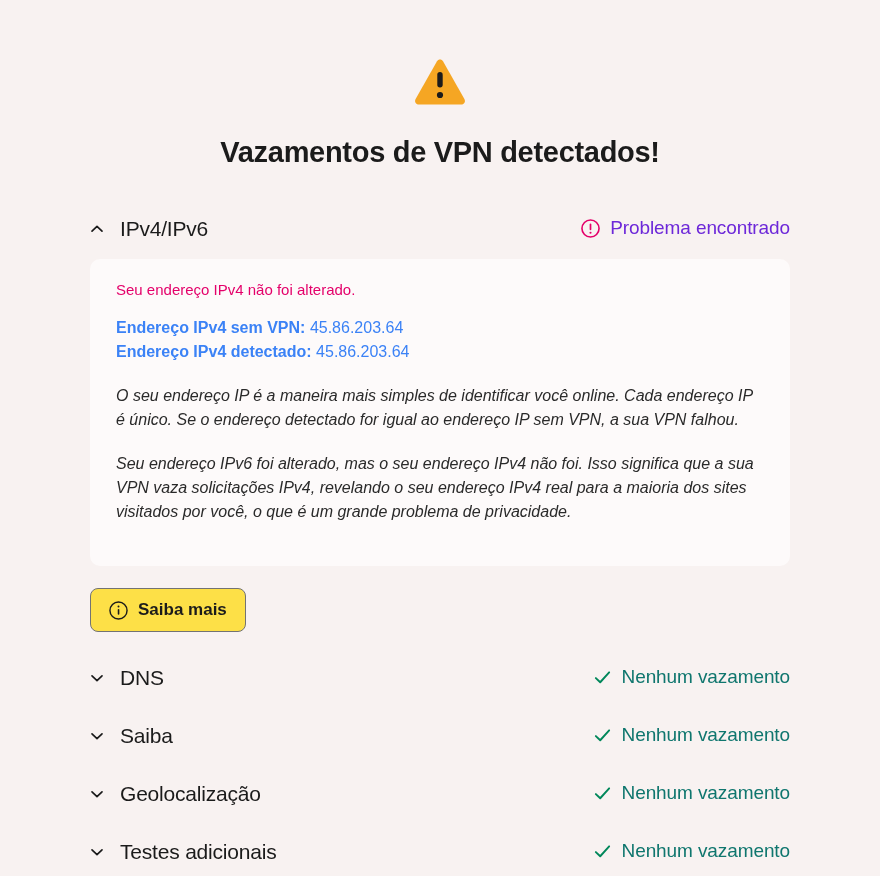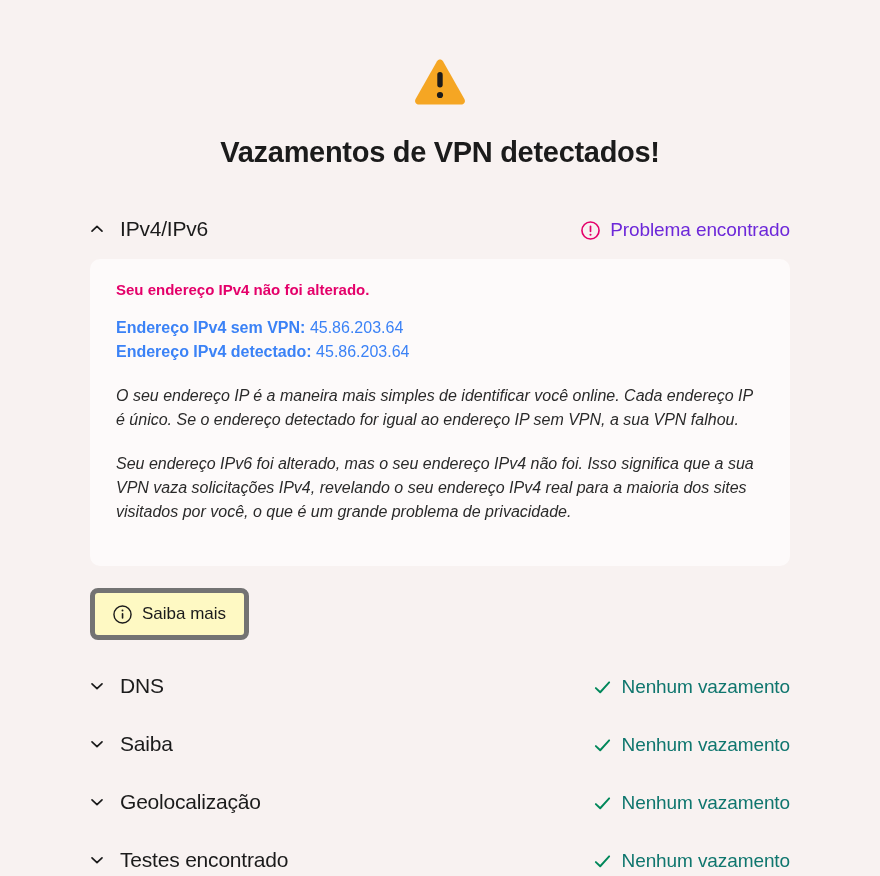--- a/index.html
+++ b/index.html
@@ -36,21 +36,21 @@
     font-size: 29px;
     font-weight: bold;
     letter-spacing: -0.3px;
     margin: 30px 0 0 0;
     color: #1b1b1b;
   }
 
   
   .section-row {
     display: flex;
-    align-items: flex-end;
+    align-items: flex-start;
     justify-content: space-between;
     padding: 0;
   }
   .row-left {
     display: flex;
     align-items: center;
     gap: 16px;
   }
   .chev {
     width: 14px;
@@ -80,21 +80,21 @@
 
   .detail-card {
     margin-top: 18px;
     background: #fdfafa;
     border-radius: 10px;
     padding: 22px 26px 26px 26px;
   }
   .detail-head {
     color: #e4006a;
     font-size: 15px;
-    font-weight: bold;
+    font-weight: normal;
     margin: 0 0 18px 0;
   }
   .kv {
     font-size: 16px;
     line-height: 24px;
     color: #3b82f6;
   }
   .kv b { font-weight: bold; }
   .para {
     font-size: 16px;
@@ -102,27 +102,28 @@
     color: #2a2a2a;
     margin-top: 20px;
     font-style: italic;
   }
 
   .learn-more {
     margin-top: 22px;
     display: inline-flex;
     align-items: center;
     gap: 10px;
-    border: 5px solid #737373;
-    background: #fef9c3;
+    border: 1px solid #737373;
+    background: #fde047;
     border-radius: 8px;
     padding: 11px 18px;
     font-size: 17px;
     color: #1b1b1b;
     cursor: pointer;
+    font-weight: bold;
   }
   .info-i {
     width: 19px;
     height: 19px;
     flex: 0 0 auto;
   }
 
   .list {
     margin-top: 34px;
   }
@@ -238,21 +239,21 @@
         </svg>
         <span class="status-text">Nenhum vazamento</span>
       </div>
     </div>
 
     <div class="section-row">
       <div class="row-left">
         <svg class="chev" viewBox="0 0 14 14">
           <path d="M2 4.8 L7 9.6 L12 4.8" fill="none" stroke="#1b1b1b" stroke-width="1.7" stroke-linecap="round" stroke-linejoin="round"></path>
         </svg>
-        <span class="section-label">Testes encontrado</span>
+        <span class="section-label">Testes adicionais</span>
       </div>
       <div class="status ok">
         <svg class="check" viewBox="0 0 20 20">
           <path d="M3 10.6 L7.6 15 L17 4.6" fill="none" stroke="#00875a" stroke-width="2" stroke-linecap="round" stroke-linejoin="round"></path>
         </svg>
         <span class="status-text">Nenhum vazamento</span>
       </div>
     </div>
 
   </div>

